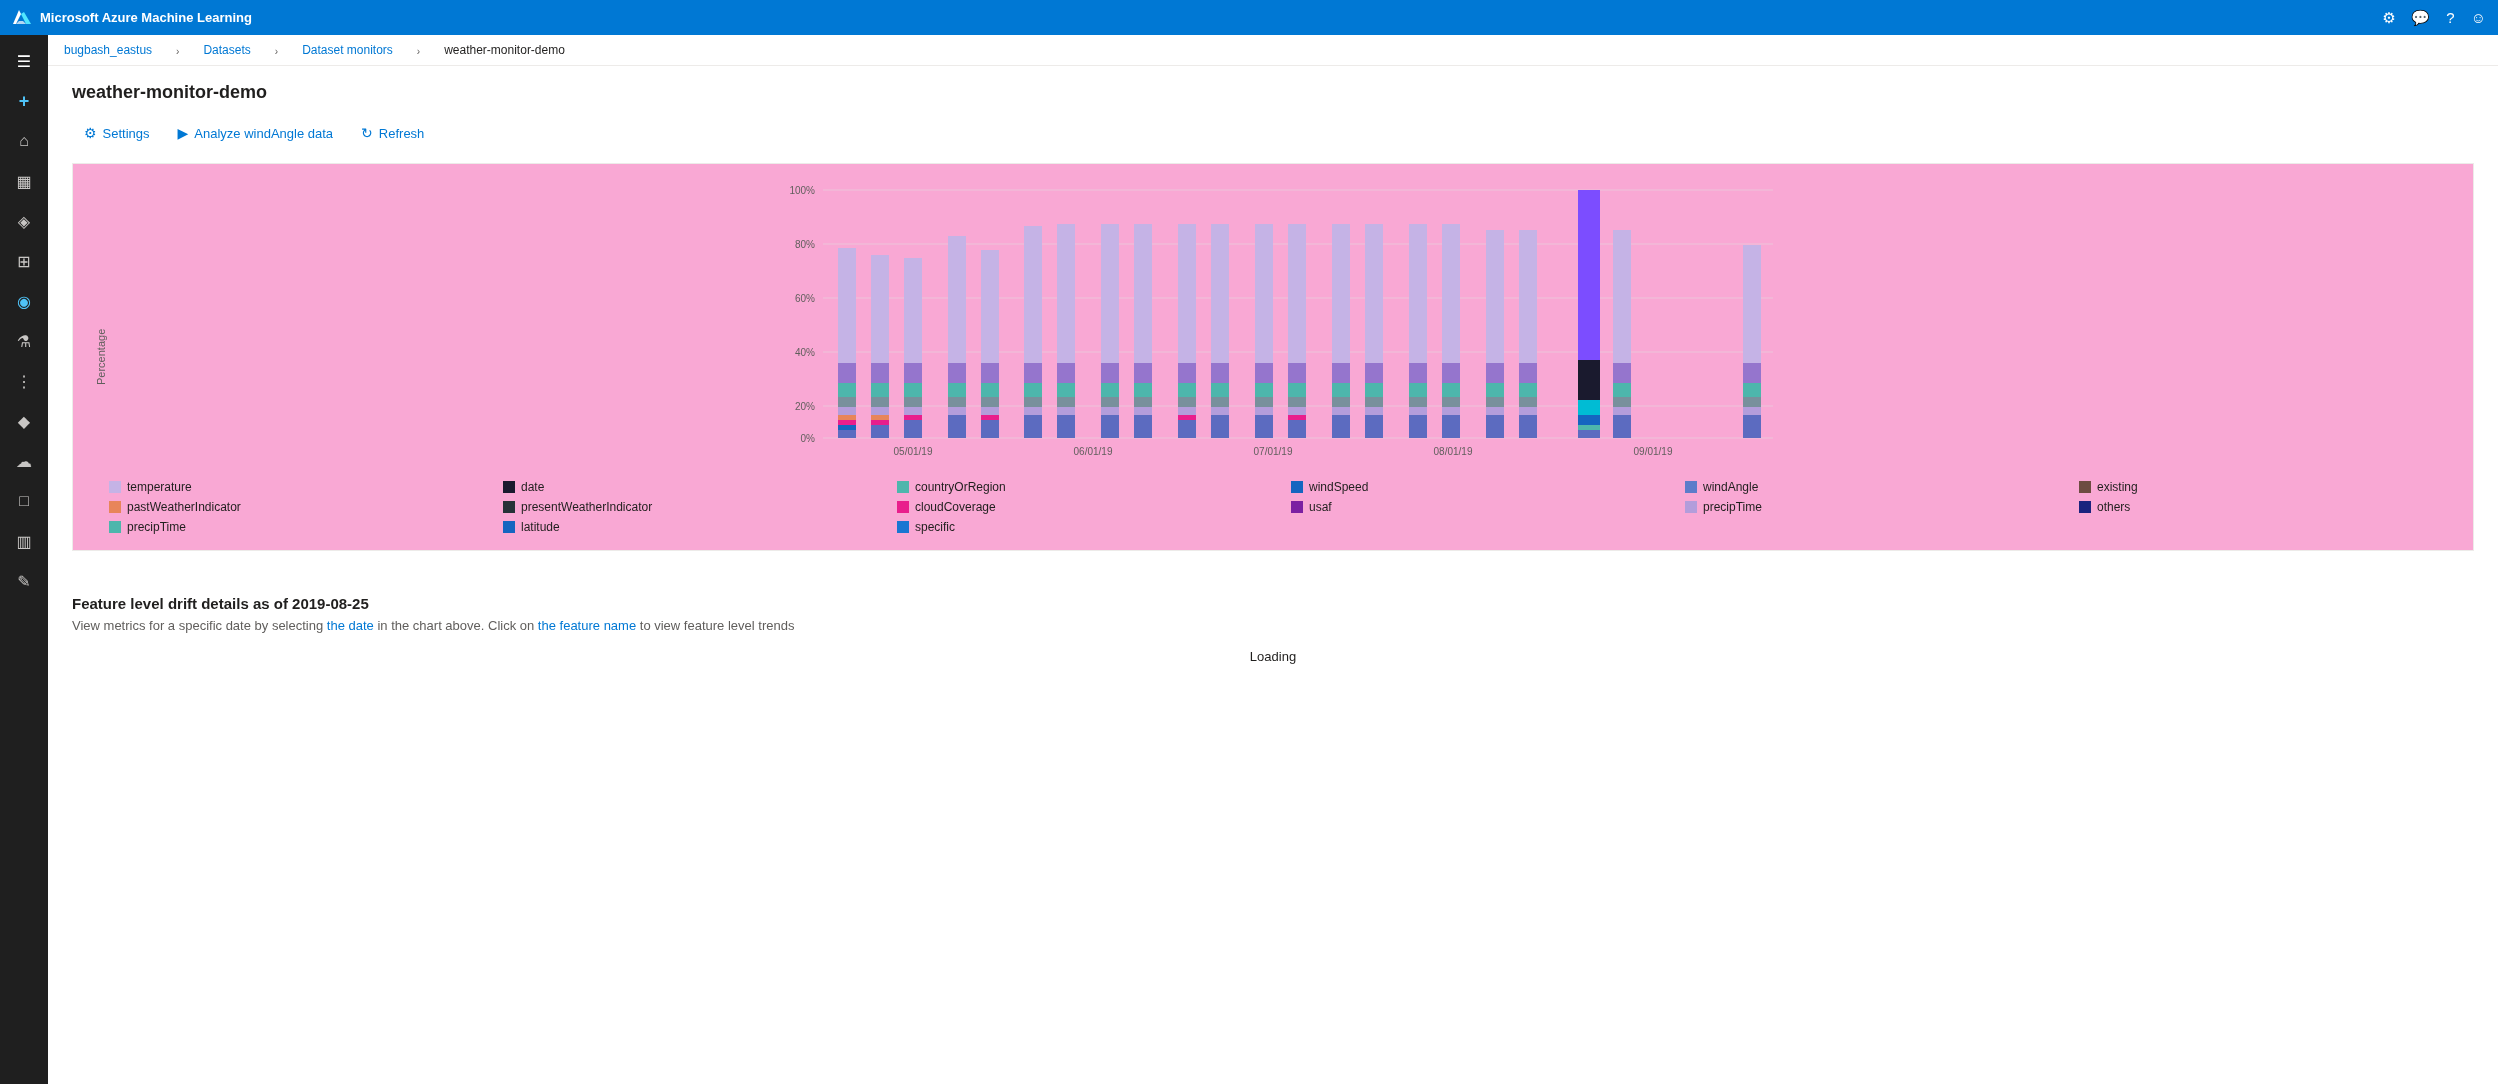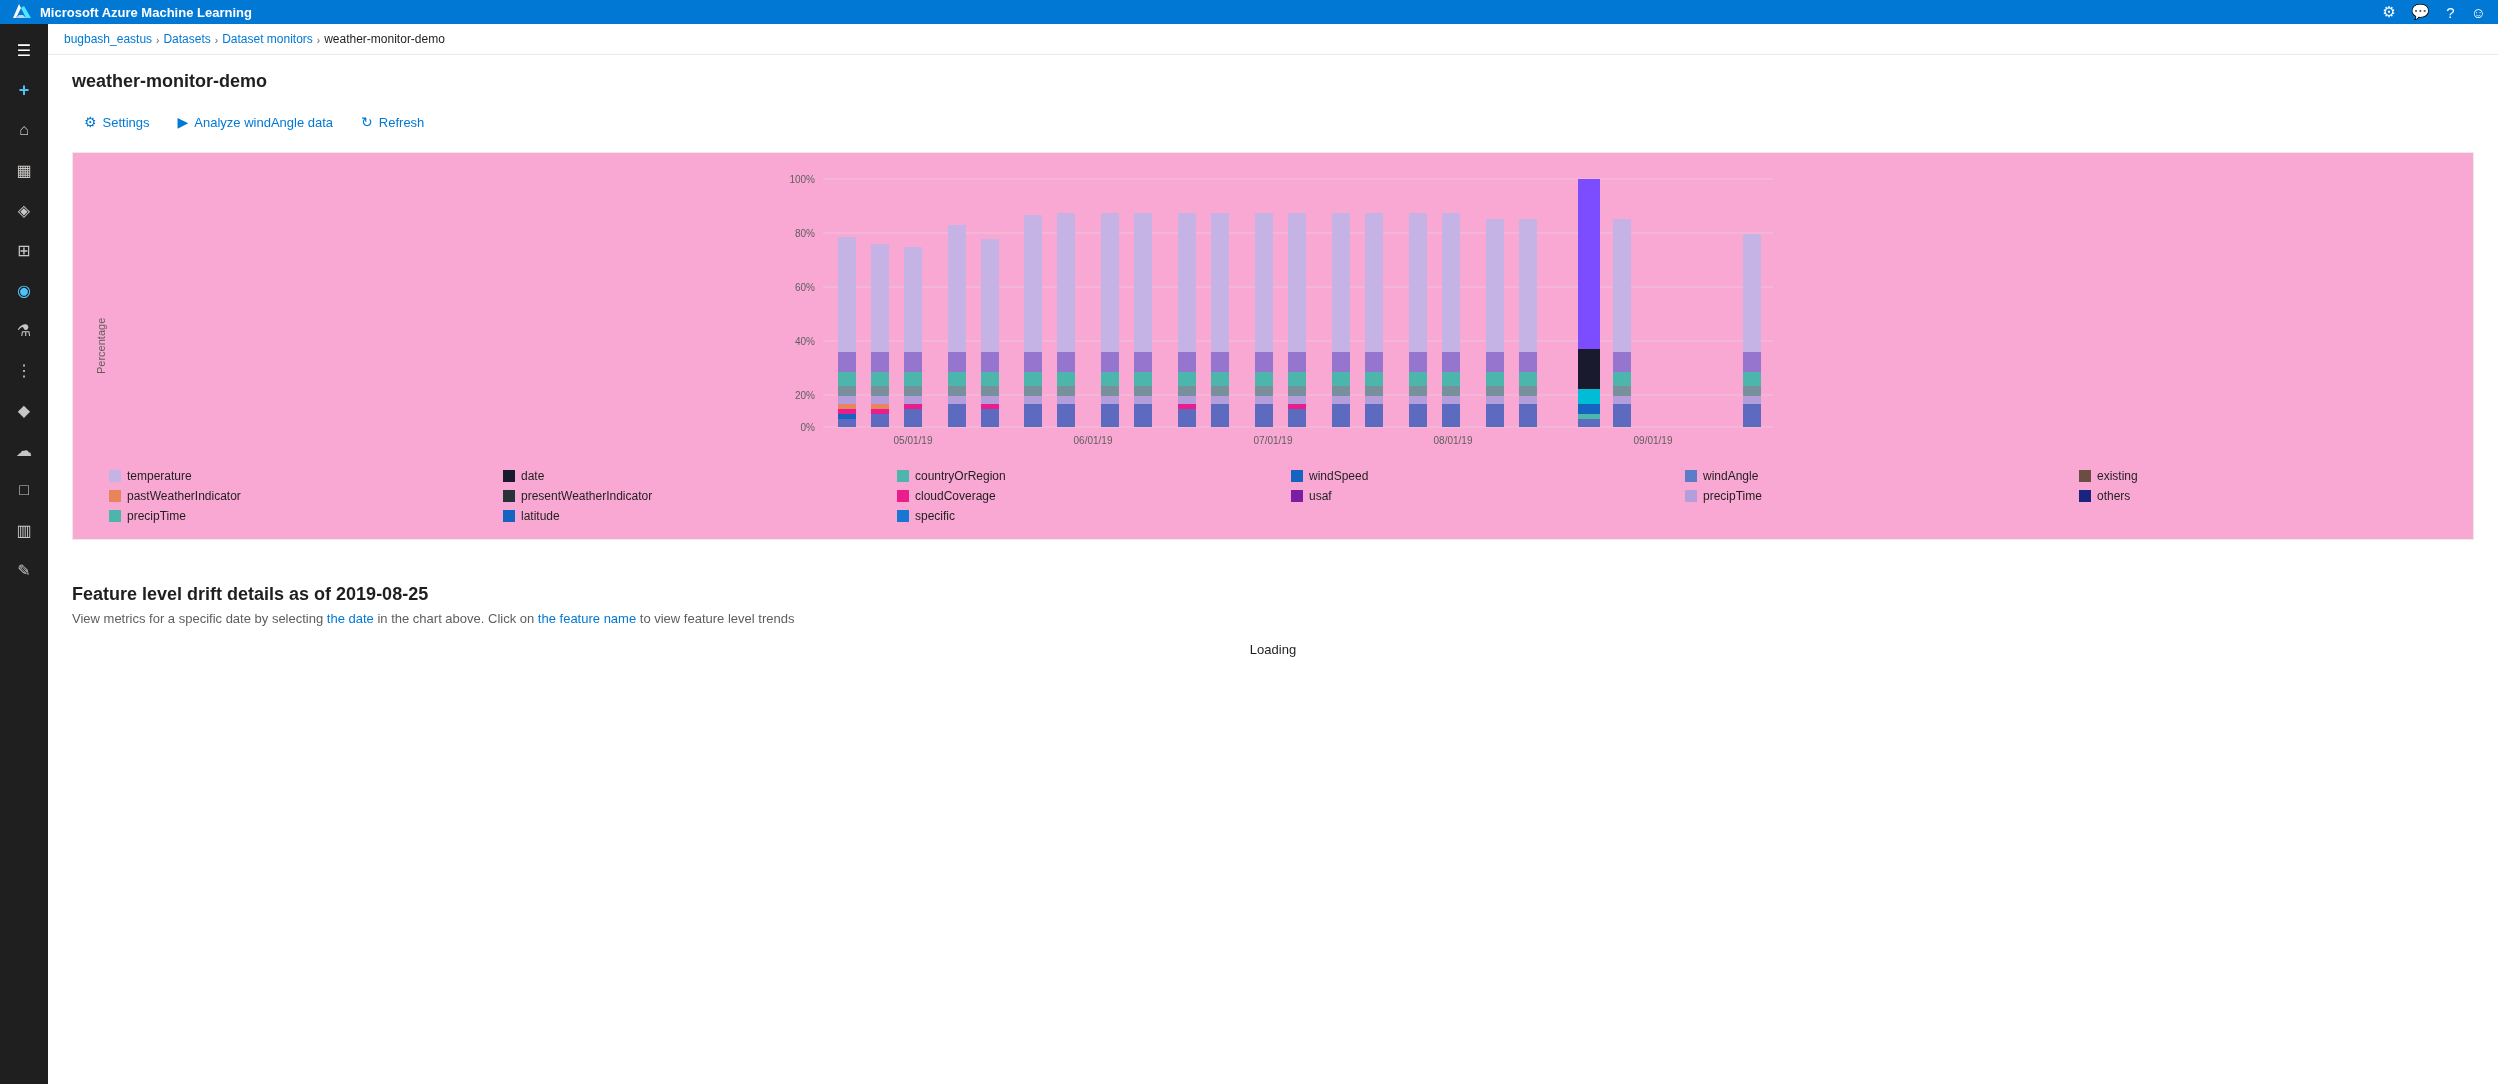--- a/index.html
+++ b/index.html
@@ -2,21 +2,21 @@
 <html><head>
   <meta charset="utf-8">
   <style>
     * { box-sizing: border-box; margin: 0; padding: 0; }
     body { font-family: 'Segoe UI', Arial, sans-serif; font-size: 13px; background: #f3f2f1; display: flex; flex-direction: column; height: 100vh; overflow: hidden; }
 
     
     .topbar {
       background: #0078d4;
       color: white;
-      height: 24px;
+      height: 35px;
       display: flex;
       align-items: center;
       justify-content: space-between;
       padding: 0 12px;
       flex-shrink: 0;
     }
     .topbar-left { display: flex; align-items: center; gap: 8px; font-size: 13px; font-weight: 600; }
     .topbar-right { display: flex; align-items: center; gap: 16px; }
     .topbar-icon { color: white; font-size: 15px; cursor: pointer; }
 
@@ -51,21 +51,21 @@
     
     .content-area { flex: 1; display: flex; flex-direction: column; overflow: hidden; background: white; }
 
     
     .breadcrumb {
       padding: 8px 16px;
       font-size: 12px;
       color: #0078d4;
       display: flex;
       align-items: flex-end;
-      gap: 4px;
+      gap: 24px;
       border-bottom: 1px solid #edebe9;
       background: white;
     }
     .breadcrumb-sep { color: #605e5c; font-size: 10px; }
     .breadcrumb-item { color: #0078d4; cursor: pointer; }
     .breadcrumb-item.active { color: #201f1e; cursor: default; }
 
     
     .page-content { flex: 1; overflow-y: auto; padding: 16px 24px; background: white; }
 
@@ -131,21 +131,21 @@
       color: #201f1e;
     }
     .legend-swatch {
       width: 12px;
       height: 12px;
       flex-shrink: 0;
     }
 
     
     .feature-section { padding-top: 8px; }
-    .feature-title { font-size: 18px; font-weight: 600; color: #201f1e; margin-bottom: 6px; }
+    .feature-title { font-size: 15px; font-weight: 600; color: #201f1e; margin-bottom: 6px; }
     .feature-subtitle { font-size: 13px; color: #605e5c; }
     .feature-subtitle a { color: #0078d4; }
     .loading-text { text-align: center; color: #201f1e; font-size: 13px; margin-top: 16px; }
 
     
     .chart-svg { width: 100%; height: 100%; }
   </style>
 </head>
 <body>
 

